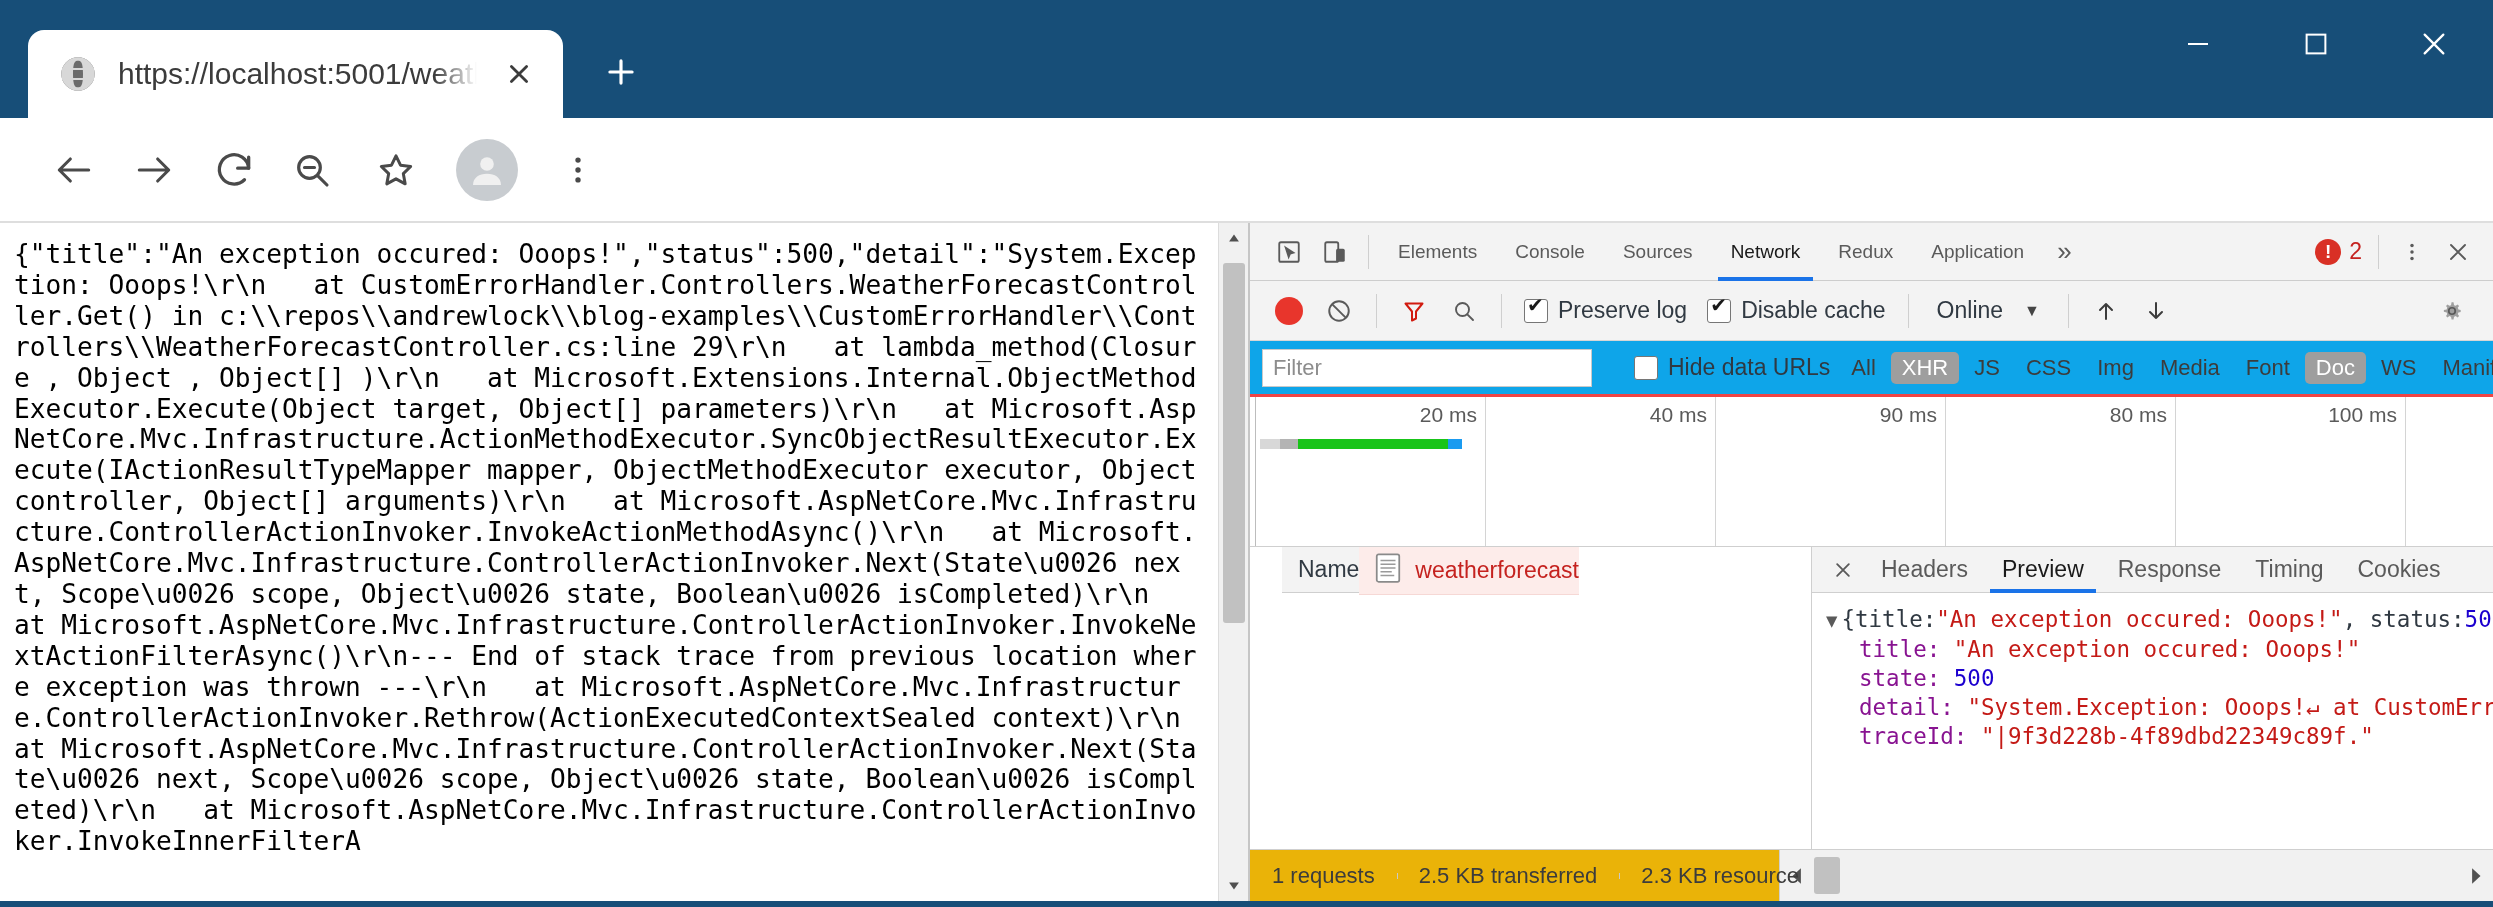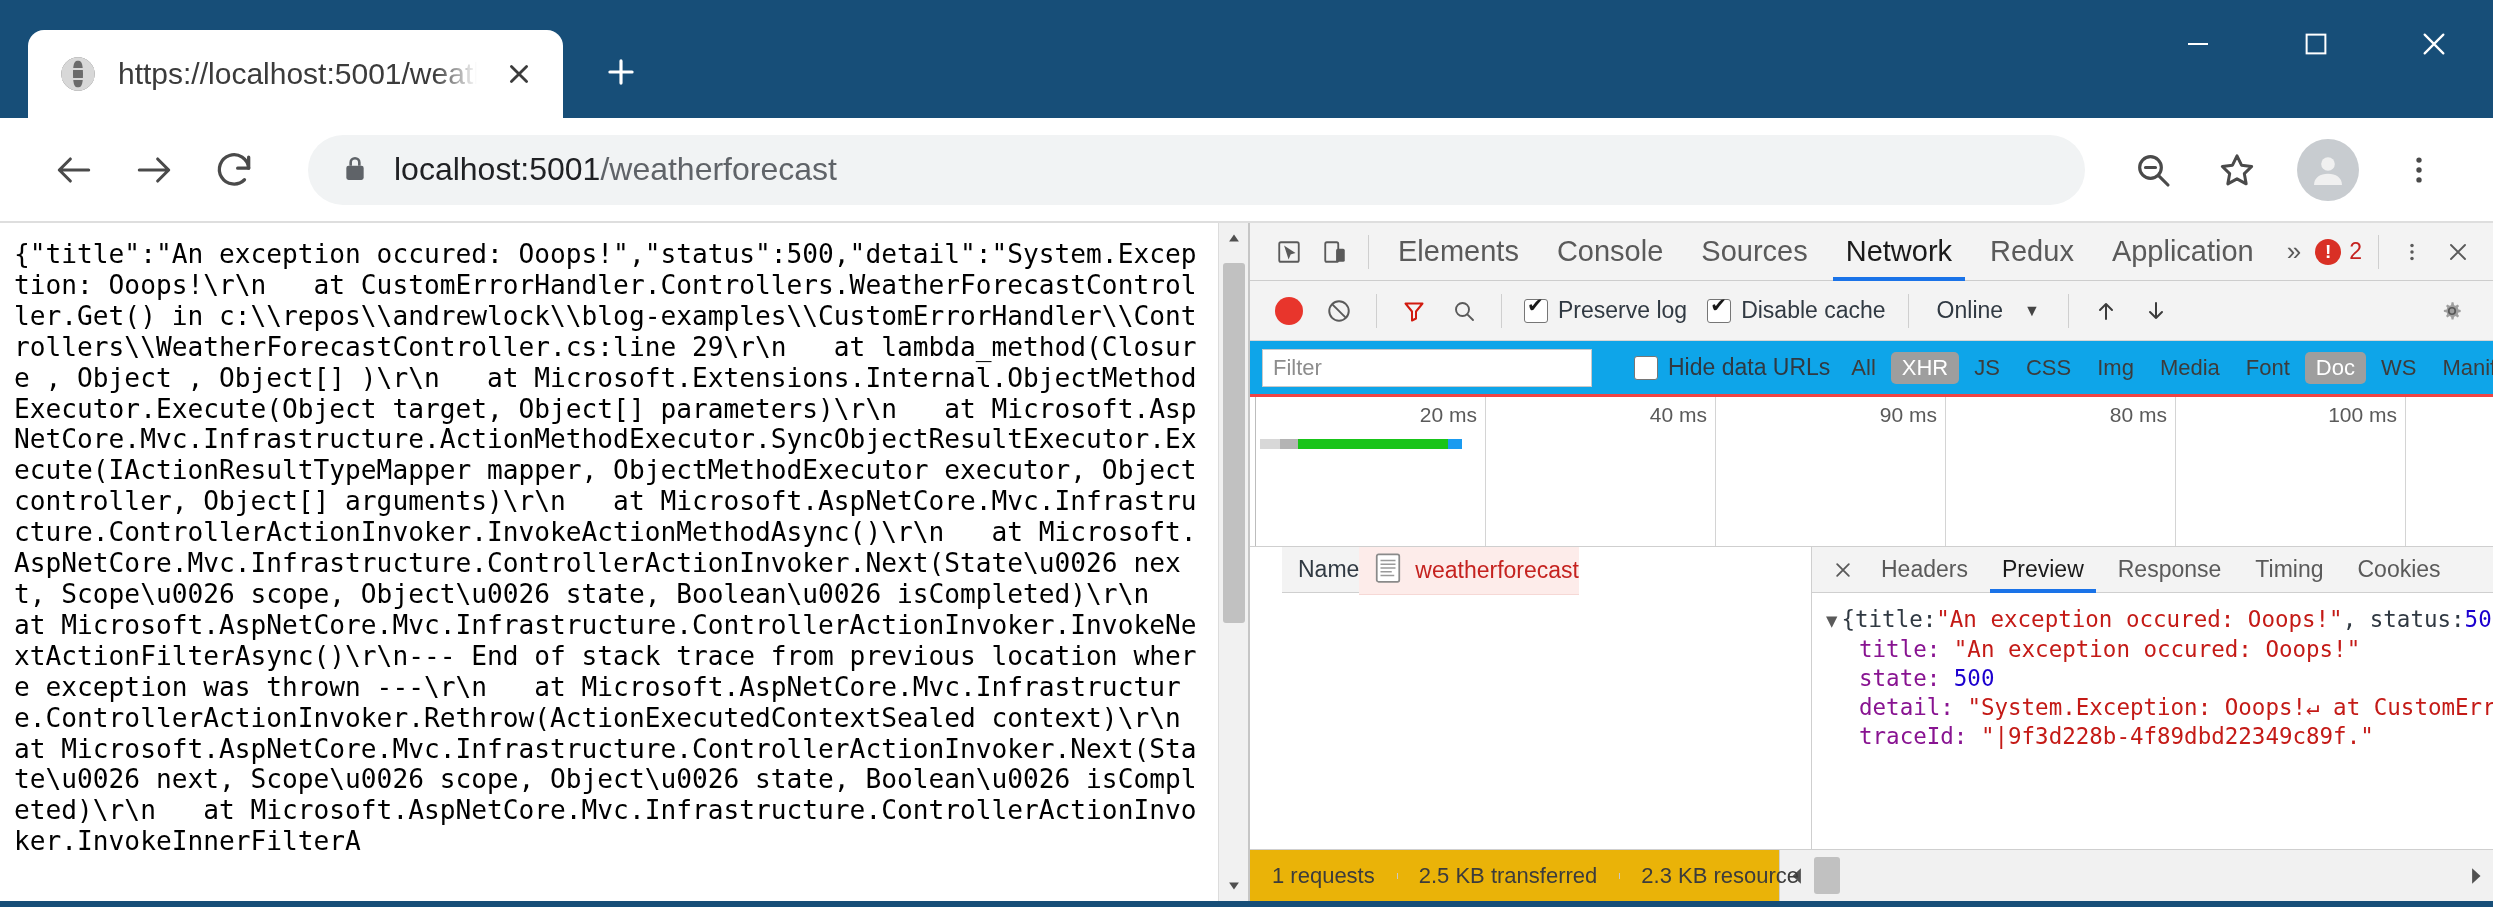--- a/index.html
+++ b/index.html
@@ -162,21 +162,21 @@
   .dt-iconbtn {
     width: 46px; height: 46px;
     display: flex; align-items: center; justify-content: center;
     color: #5a5a5a;
     flex: 0 0 auto;
   }
   .vsep { width: 1px; height: 34px; background: #cfcfcf; margin: 0 10px; flex: 0 0 auto; }
   .dt-tab {
     height: 58px; padding: 0 19px;
     display: flex; align-items: center;
-    font-size: 29px; color: #5a5a5a;
+    font-size: 19px; color: #5a5a5a;
     white-space: nowrap;
     position: relative;
     flex: 0 0 auto;
   }
   .dt-tab.active { color: #1a1a1a; }
   .dt-tab.active::after {
     content: ""; position: absolute; left: 6px; right: 6px; bottom: 0;
     height: 4px; background: #1a73e8;
   }
   .dt-more { padding: 0 14px; font-size: 26px; color: #5a5a5a; }
@@ -425,29 +425,20 @@
           <path d="M4 12h16M14 6l6 6-6 6"></path>
         </svg>
     </div>
     <div class="nav-btn">
       <svg width="44" height="44" viewBox="0 0 24 24" stroke="#4a4a4a" stroke-width="1.8" fill="none" stroke-linecap="round" stroke-linejoin="round">
         <path d="M20 11a8 8 0 10-2.3 6.3"></path>
           <path d="M20 5v6h-6"></path>
       </svg>
     </div>
 
-    <div class="omnibox">
-      <span>
-        <svg width="26" height="30" viewBox="0 0 24 26" fill="#5f6368">
-          <rect x="4" y="11" width="16" height="13" rx="2"></rect>
-          <path d="M8 11V8a4 4 0 018 0v3" stroke="#5f6368" stroke-width="2.4" fill="none"></path>
-        </svg>
-      </span>
-      <span class="omnibox-url"><span>localhost:5001</span><span class="dim">/weatherforecast</span></span>
-    </div>
 
     <div class="tb-right">
       <div class="tb-icon">
         <svg width="40" height="40" viewBox="0 0 24 24" stroke="#4a4a4a" stroke-width="1.9" fill="none" stroke-linecap="round">
           <circle cx="10.5" cy="10.5" r="6.5"></circle>
             <path d="M15.5 15.5L21 21M7.5 10.5h6"></path>
         </svg>
       </div>
       <div class="tb-icon">
         <svg width="40" height="40" viewBox="0 0 24 24" stroke="#4a4a4a" stroke-width="1.8" fill="none" stroke-linejoin="round">

